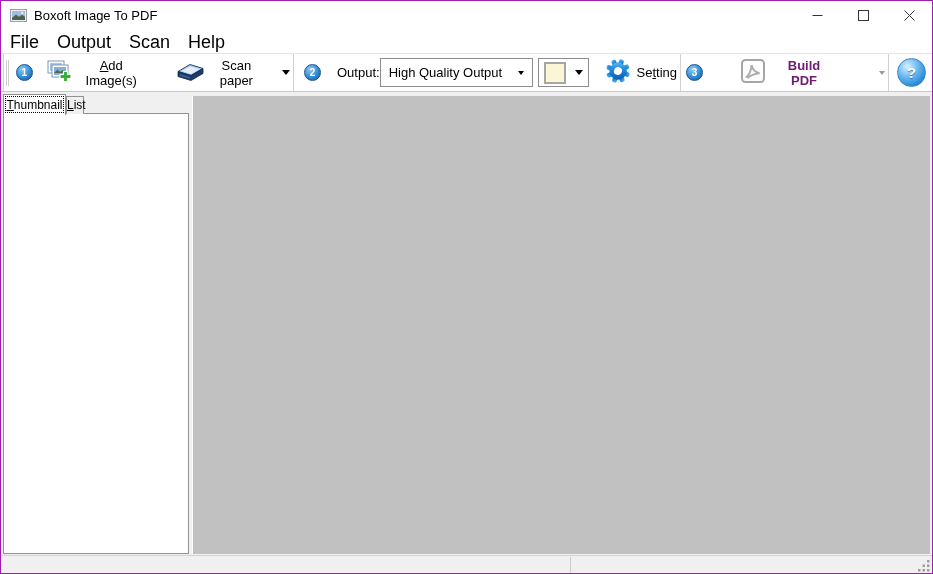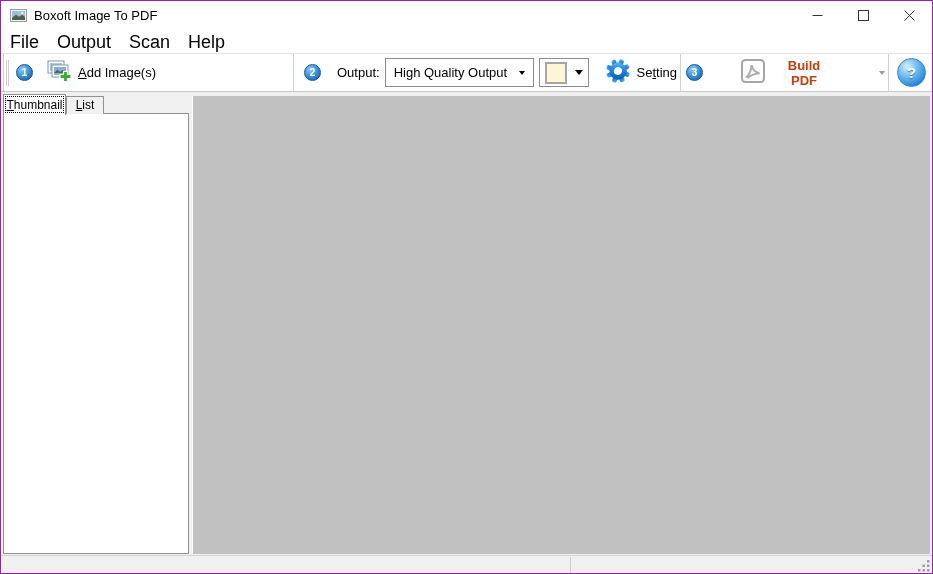--- a/index.html
+++ b/index.html
@@ -44,42 +44,42 @@
             font-family:inherit; font-size:13px; color:#000; cursor:default; padding:2px 3px;justify-content:center; }
   .accel { text-decoration: underline; }
 
   .arr-down { width:0; height:0; border-left:4px solid transparent; border-right:4px solid transparent;
               border-top:5px solid #000; }
   .arr-down.small { border-left-width:3.5px; border-right-width:3.5px; border-top-width:4px; }
   .arr-down.gray { border-top-color:#9a9a9a; }
 
   .combo { display:flex; align-items:center; height:29px; background:#fff;
            border:1px solid #8c8c8c; padding:0 8px; }
-  .combo-quality { width:163px; margin-left:5px; }
+  .combo-quality { width:163px; }
   .combo-quality .combo-text { flex:1; font-size:13px; }
   .color-combo { width:53px; margin-left:5px; padding:0 5px; justify-content:space-between; }
   .color-swatch { width:22px; height:22px; border:2px solid #a6a6a6; }
 
   .label-plain { font-size:13px; }
 
   .build-btn { margin-left:34px; }
-  .build-label { font-weight:bold; color:#c2410c; margin-left:8px; font-size:13px; }
+  .build-label { font-weight:bold; color:#701a75; margin-left:8px; font-size:13px; }
 
   .help-btn { width:29px; height:29px; border-radius:50%; border:1px solid #3a85c8;
     background: radial-gradient(circle at 35% 28%, #d9efff, #6cbaf1 40%, #2286d8 78%, #1168b4);
     color:#fff; font-weight:bold; font-size:15px; display:flex; align-items:center; justify-content:center;
     text-shadow: 0 1px 1px rgba(0,40,90,.5); cursor:default; font-family:inherit; }
 
   
   .content { position:absolute; top:91px; left:0; right:0; bottom:18px; background:#f0f0f0; }
   .tabrow { position:absolute; left:2px; top:1px; height:21px; display:flex; align-items:flex-end; z-index:3; }
   .tab { font-size:12px; text-align:center; border:1px solid #919191; border-bottom:none; cursor:default; }
   .tab.active { width:63px; height:21px; line-height:20px; background:#fff; position:relative; z-index:4;
                 outline:1px dotted #000; outline-offset:-3px; margin-bottom:-1px; }
-  .tab.inactive { width:38px; height:18px; line-height:17px; background:#f0f0f0; }
+  .tab.inactive { width:18px; height:18px; line-height:17px; background:#f0f0f0; }
   .side-page { position:absolute; left:2px; top:21px; width:186px; bottom:1px;
                background:#fff; border:1px solid #919191; }
   .workspace { position:absolute; left:191px; top:4px; right:2px; bottom:1px;
                background:#c1c1c1; border-left:1px solid #fdfdfd; }
 
   
   .statusbar { position:absolute; left:0; right:0; bottom:0; height:18px; background:#f0f0f0;
                border-top:1px solid #d4d4d4; }
   .status-pane1 { position:absolute; left:0; top:1px; bottom:0; width:570px; border-right:1px solid #cdcdcd; }
   .status-pane2 { position:absolute; left:571px; right:14px; top:1px; bottom:0; }
@@ -139,20 +139,32 @@
             <rect x="3" y="3" width="12" height="8" fill="#a9c5e2"></rect>
             <rect x="5" y="5" width="16" height="12" fill="#fff" stroke="#7d98b8"></rect>
             <rect x="7" y="7" width="12" height="8" fill="#86afd6"></rect>
             <path d="M7 13 L10.5 9.5 L13 12 L15.5 10 L19 13 Z" fill="#4c6a4a"></path>
             <path d="M16.5 11.5 h4 v3 h3.5 v4 h-3.5 v3 h-4 v-3 h-3.5 v-4 h3.5 z" fill="#2fb02f" stroke="#fff" stroke-width="1.2"></path>
           </svg>
         </span>
         <span>
           <span></span><span class="accel">A</span><span>dd Image(s)</span>
         </span>
+      </button>
+      <button class="tb-btn" style="margin-left:26px">
+        <span style="margin-right:6px">
+          <svg width="27" height="22" viewBox="0 0 27 22">
+            <path d="M1 11.5 L13 4.5 L26 8.5 L14 15.5 Z" fill="#a9c9e8" stroke="#27497c" stroke-width="1"></path>
+            <path d="M4.5 11 L13 6.2 L22.5 9.2 L14 14 Z" fill="#e4eefa"></path>
+            <path d="M1 11.5 L14 15.5 L26 8.5 L26 13.5 L14 20.5 L1 16.5 Z" fill="#1d3a68" stroke="#122647" stroke-width="0.8"></path>
+            <path d="M3 15.8 L13 18.8 L13 17.2 L3 14.3 Z" fill="#3f62a0"></path>
+          </svg>
+        </span>
+        <span class="label-plain"><span>Scan paper</span></span>
+        <span class="arr-down" style="margin-left:19px"></span>
       </button>
     </div>
 
     <div class="tb-sec sec2">
       <span class="step-badge" style="margin-left:7px">2</span>
       <span class="label-plain" style="margin-left:16px">Output:</span>
       <div class="combo combo-quality">
         <span class="combo-text">High Quality Output</span>
         <span class="arr-down small"></span>
       </div>

